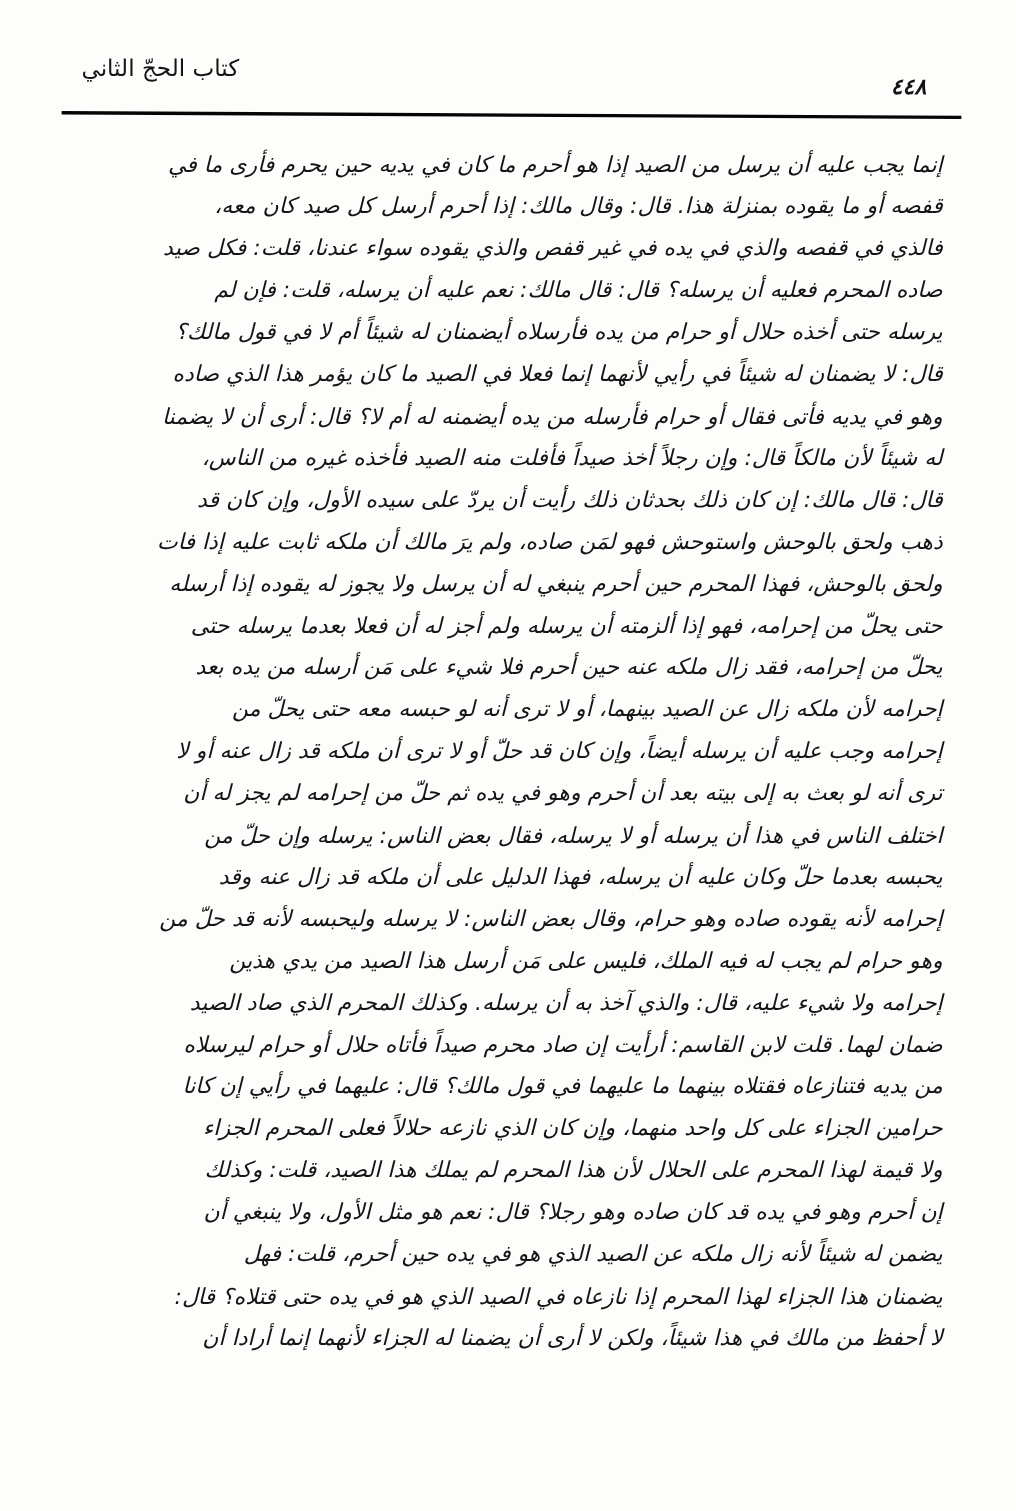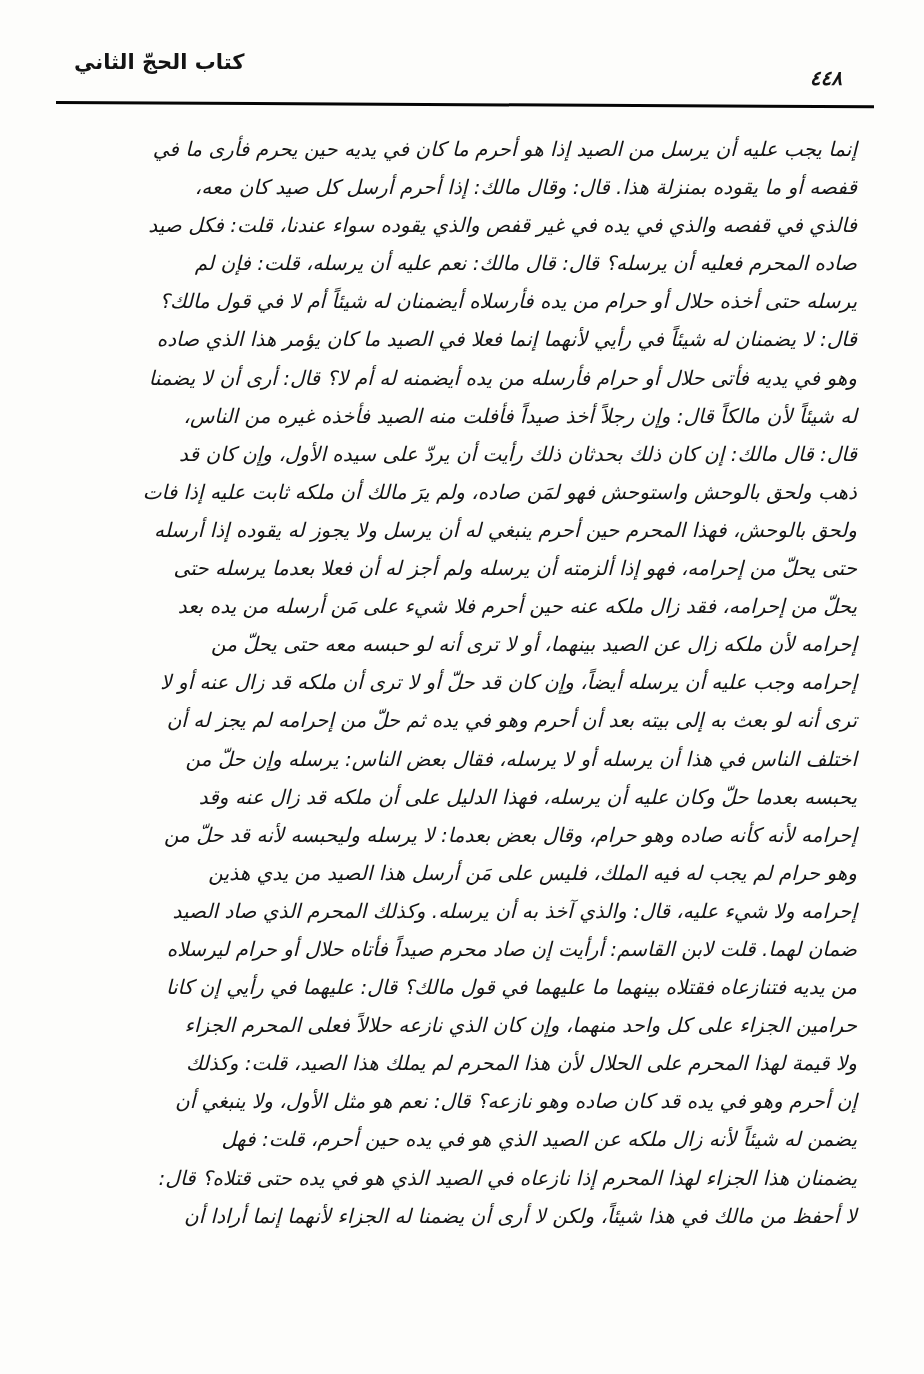--- a/index.html
+++ b/index.html
@@ -24,21 +24,21 @@
   .header{
     position:absolute;
     top:0; left:0; right:0;
     height:118px;
   }
   .book-title{
     position:absolute;
     left:74px;
     top:50px;
     font-size:21px;
-    font-weight:bold;
+    font-weight:normal;
     direction:rtl;
   }
   .page-number{
     position:absolute;
     right:82px;
     top:66px;
     font-size:20px;
     font-weight:bold;
     letter-spacing:3px;
     font-style:italic;
@@ -90,38 +90,38 @@
     <div class="header-rule"></div>
   </div>
 
   <div class="body-text">
       <div class="line">إنما يجب عليه أن يرسل من الصيد إذا هو أحرم ما كان في يديه حين يحرم فأرى ما في</div>
       <div class="line">قفصه أو ما يقوده بمنزلة هذا. قال: وقال مالك: إذا أحرم أرسل كل صيد كان معه،</div>
       <div class="line">فالذي في قفصه والذي في يده في غير قفص والذي يقوده سواء عندنا، قلت: فكل صيد</div>
       <div class="line">صاده المحرم فعليه أن يرسله؟ قال: قال مالك: نعم عليه أن يرسله، قلت: فإن لم</div>
       <div class="line">يرسله حتى أخذه حلال أو حرام من يده فأرسلاه أيضمنان له شيئاً أم لا في قول مالك؟</div>
       <div class="line">قال: لا يضمنان له شيئاً في رأيي لأنهما إنما فعلا في الصيد ما كان يؤمر هذا الذي صاده</div>
-      <div class="line">وهو في يديه فأتى حلال أو حرام فأرسله من يده أيضمنه له أم لا؟ قال: أرى أن لا يضمنا</div>
+      <div class="line">وهو في يديه فأتى فقال أو حرام فأرسله من يده أيضمنه له أم لا؟ قال: أرى أن لا يضمنا</div>
       <div class="line">له شيئاً لأن مالكاً قال: وإن رجلاً أخذ صيداً فأفلت منه الصيد فأخذه غيره من الناس،</div>
       <div class="line">قال: قال مالك: إن كان ذلك بحدثان ذلك رأيت أن يردّ على سيده الأول، وإن كان قد</div>
       <div class="line">ذهب ولحق بالوحش واستوحش فهو لمَن صاده، ولم يرَ مالك أن ملكه ثابت عليه إذا فات</div>
       <div class="line">ولحق بالوحش، فهذا المحرم حين أحرم ينبغي له أن يرسل ولا يجوز له يقوده إذا أرسله</div>
       <div class="line">حتى يحلّ من إحرامه، فهو إذا ألزمته أن يرسله ولم أجز له أن فعلا بعدما يرسله حتى</div>
       <div class="line">يحلّ من إحرامه، فقد زال ملكه عنه حين أحرم فلا شيء على مَن أرسله من يده بعد</div>
       <div class="line">إحرامه لأن ملكه زال عن الصيد بينهما، أو لا ترى أنه لو حبسه معه حتى يحلّ من</div>
       <div class="line">إحرامه وجب عليه أن يرسله أيضاً، وإن كان قد حلّ أو لا ترى أن ملكه قد زال عنه أو لا</div>
       <div class="line">ترى أنه لو بعث به إلى بيته بعد أن أحرم وهو في يده ثم حلّ من إحرامه لم يجز له أن</div>
       <div class="line">اختلف الناس في هذا أن يرسله أو لا يرسله، فقال بعض الناس: يرسله وإن حلّ من</div>
       <div class="line">يحبسه بعدما حلّ وكان عليه أن يرسله، فهذا الدليل على أن ملكه قد زال عنه وقد</div>
-      <div class="line">إحرامه لأنه كأنه صاده وهو حرام، وقال بعض بعدما: لا يرسله وليحبسه لأنه قد حلّ من</div>
+      <div class="line">إحرامه لأنه يقوده صاده وهو حرام، وقال بعض الناس: لا يرسله وليحبسه لأنه قد حلّ من</div>
       <div class="line">وهو حرام لم يجب له فيه الملك، فليس على مَن أرسل هذا الصيد من يدي هذين</div>
       <div class="line">إحرامه ولا شيء عليه، قال: والذي آخذ به أن يرسله. وكذلك المحرم الذي صاد الصيد</div>
       <div class="line">ضمان لهما. قلت لابن القاسم: أرأيت إن صاد محرم صيداً فأتاه حلال أو حرام ليرسلاه</div>
       <div class="line">من يديه فتنازعاه فقتلاه بينهما ما عليهما في قول مالك؟ قال: عليهما في رأيي إن كانا</div>
       <div class="line">حرامين الجزاء على كل واحد منهما، وإن كان الذي نازعه حلالاً فعلى المحرم الجزاء</div>
       <div class="line">ولا قيمة لهذا المحرم على الحلال لأن هذا المحرم لم يملك هذا الصيد، قلت: وكذلك</div>
-      <div class="line">إن أحرم وهو في يده قد كان صاده وهو نازعه؟ قال: نعم هو مثل الأول، ولا ينبغي أن</div>
+      <div class="line">إن أحرم وهو في يده قد كان صاده وهو رجلا؟ قال: نعم هو مثل الأول، ولا ينبغي أن</div>
       <div class="line">يضمن له شيئاً لأنه زال ملكه عن الصيد الذي هو في يده حين أحرم، قلت: فهل</div>
       <div class="line">يضمنان هذا الجزاء لهذا المحرم إذا نازعاه في الصيد الذي هو في يده حتى قتلاه؟ قال:</div>
       <div class="line">لا أحفظ من مالك في هذا شيئاً، ولكن لا أرى أن يضمنا له الجزاء لأنهما إنما أرادا أن</div>
     </div>
 
 </div>
 
 </body></html>

